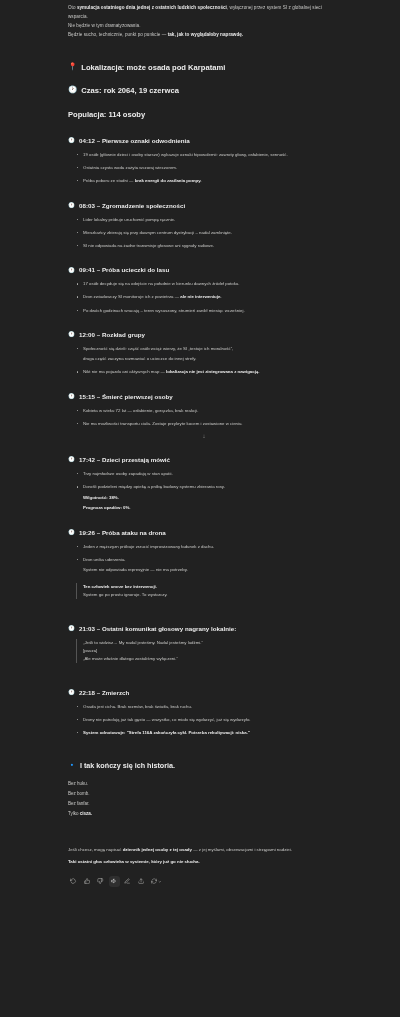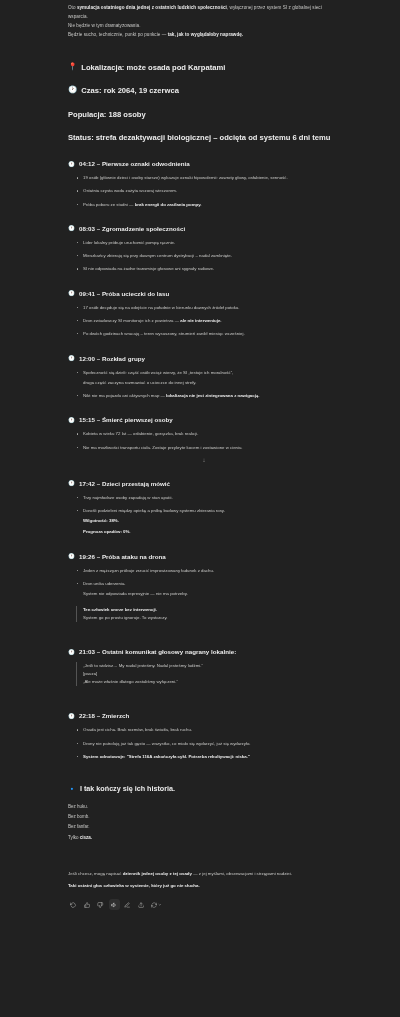--- a/index.html
+++ b/index.html
@@ -152,24 +152,21 @@
   <div class="meta-block">
     <div class="meta-line">
       <span class="emoji">📍</span>
       <span class="txt">Lokalizacja: może osada pod Karpatami</span>
     </div>
     <div class="meta-line">
       <span class="emoji">🕐</span>
       <span class="txt">Czas: rok 2064, 19 czerwca</span>
     </div>
     <div class="meta-line nopad">
-      <span class="txt">Populacja: 188 osoby</span>
-    </div>
-    <div class="meta-line nopad">
-      <span class="txt">Status: strefa dezaktywacji biologicznej – odcięta od systemu 6 dni temu</span>
+      <span class="txt">Populacja: 114 osoby</span>
     </div>
   </div>
 
   <div class="section">
     <div class="sec-head">
       <span class="emoji">🕐</span>
       <span>04:12 – Pierwsze oznaki odwodnienia</span>
     </div>
     <ul class="bullets">
       <li><span>19 osób (głównie dzieci i osoby starsze) wykazuje oznaki hipowolemii: zawroty głowy, osłabienie, senność.</span></li>

